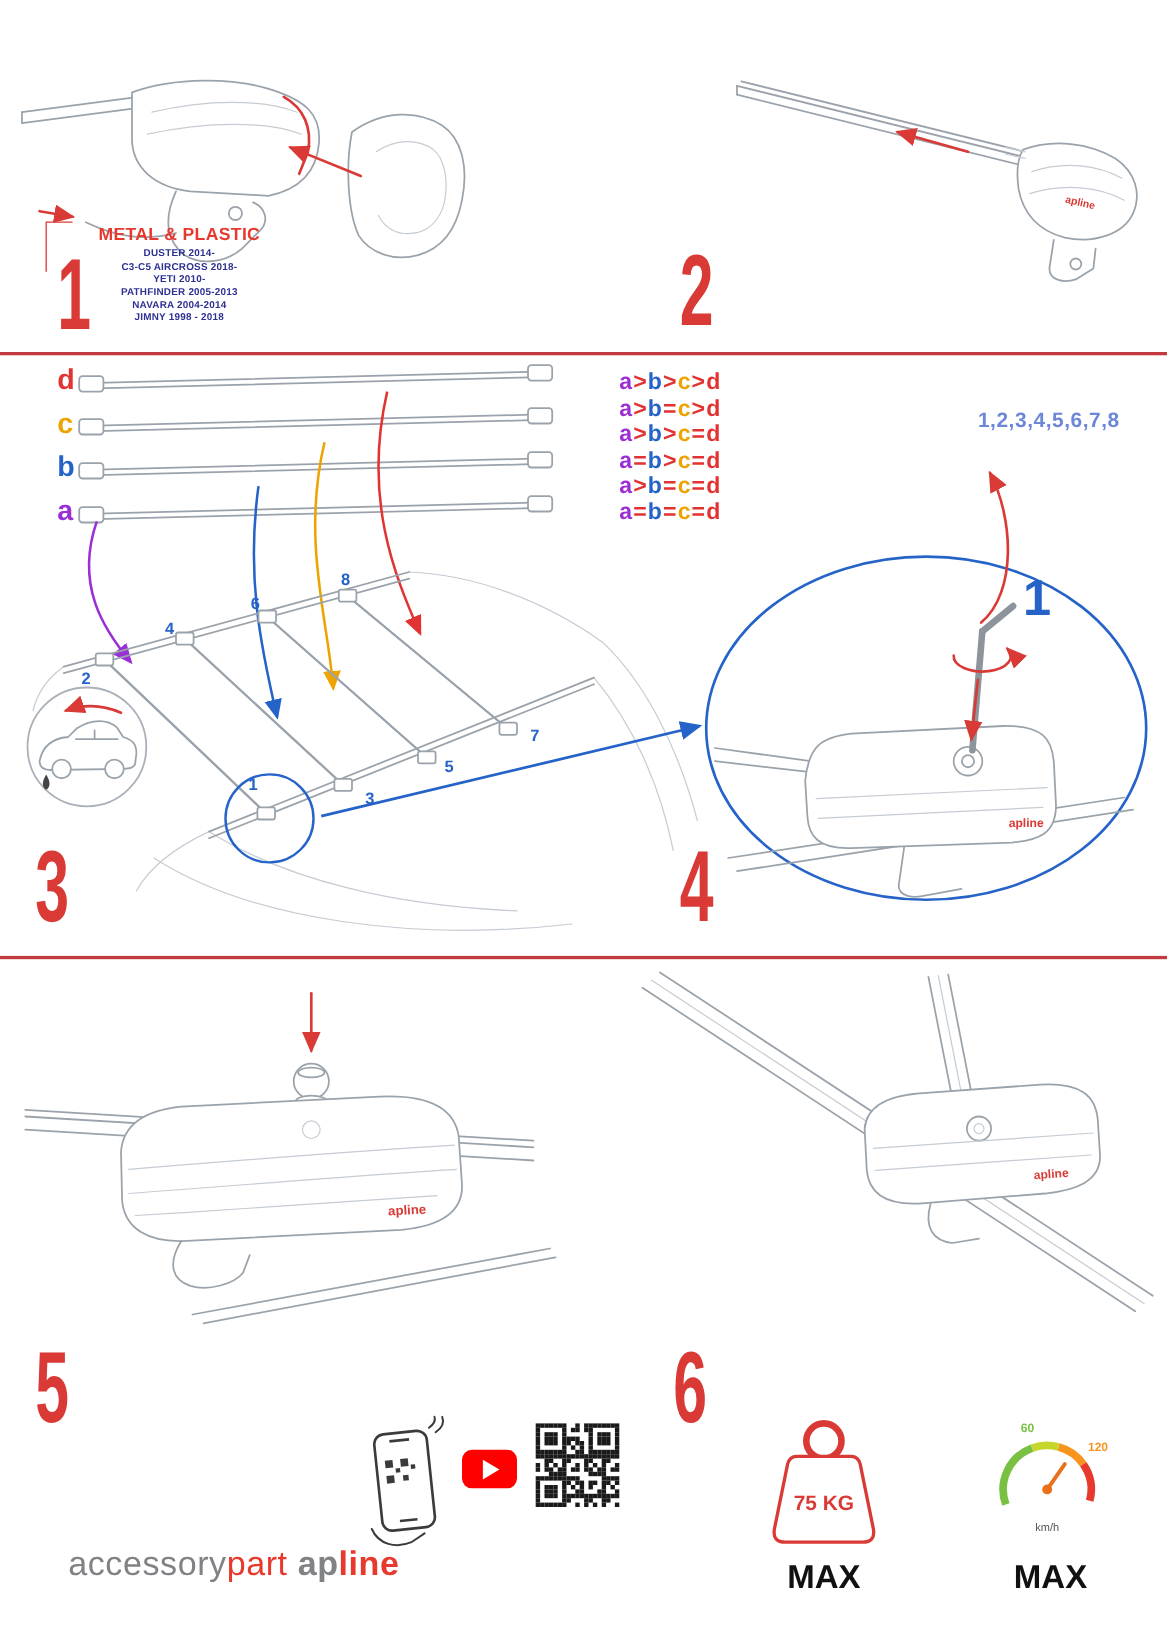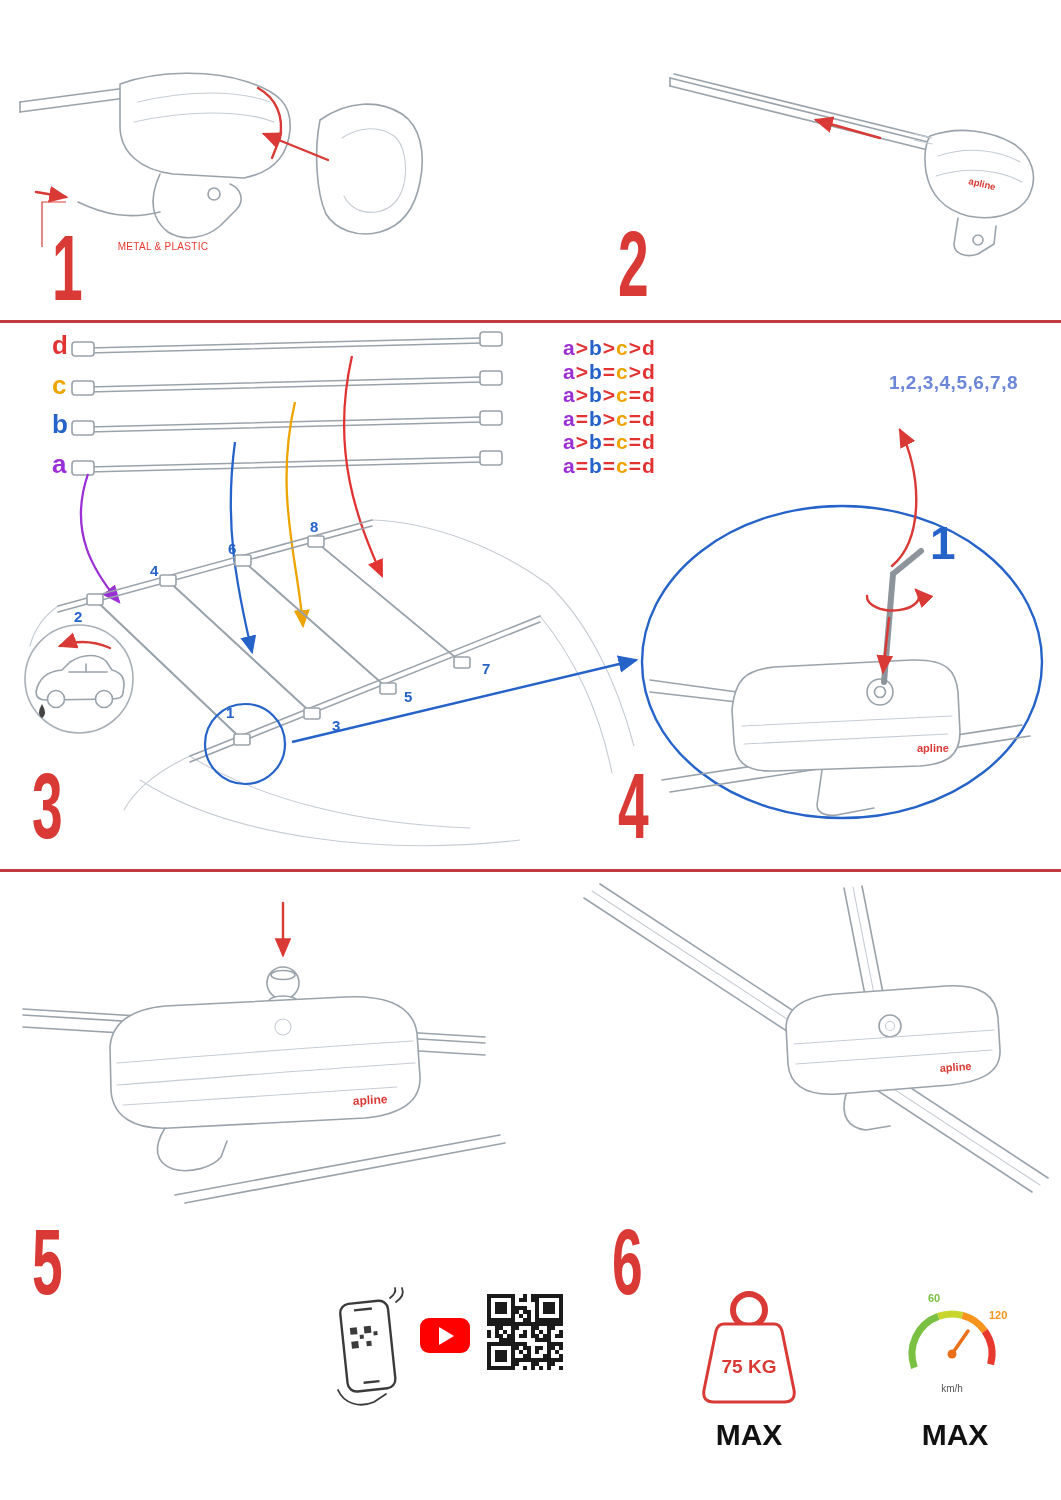--- a/index.html
+++ b/index.html
@@ -3,21 +3,21 @@
 <meta charset="utf-8">
 <style>
   html,body{margin:0;padding:0;background:#e9e9e9;}
   .page{position:relative;width:1061px;height:1500px;background:#ffffff;
         font-family:"Liberation Sans",sans-serif;overflow:hidden;margin:0 auto;}
   .abs{position:absolute;}
   .sep{position:absolute;left:0;width:1061px;height:3px;background:#c23b40;}
   .stepnum{position:absolute;font-size:92px;line-height:1;font-weight:700;color:#d93a36;
            transform:scaleX(0.6);transform-origin:left top;}
   .materials{position:absolute;left:88px;top:205px;width:150px;text-align:center;}
-  .materials .title{color:#e8392f;font-weight:400;font-size:10px;letter-spacing:.3px;margin-bottom:2px;margin-top:36px;}
+  .materials .title{color:#e8392f;font-weight:700;font-size:16px;letter-spacing:.3px;margin-bottom:2px;}
   .vehicle{color:#2e3192;font-weight:700;font-size:9px;line-height:1.3;letter-spacing:.2px;}
   .bar-letter{position:absolute;font-size:26px;font-weight:700;line-height:1;}
   #comparison-list{position:absolute;left:563px;top:336px;}
   .comparison-line{font-weight:700;font-size:21px;line-height:23.5px;letter-spacing:1px;white-space:pre;}
   .sequence{position:absolute;left:874px;top:372px;font-size:19px;font-weight:700;color:#6c86d8;letter-spacing:.5px;margin-left:15px;}
   .callout-1{position:absolute;left:930px;top:520px;font-size:46px;font-weight:700;color:#2563c9;line-height:1;}
   svg{position:absolute;overflow:visible;}
   svg text{font-family:"Liberation Sans",sans-serif;}
   .gray{stroke:#9aa3ab;fill:none;stroke-width:1.6;stroke-linecap:round;stroke-linejoin:round;}
   .grayl{stroke:#c6ccd3;fill:none;stroke-width:1.1;stroke-linecap:round;}
@@ -77,20 +77,28 @@
       <path d="M334,96 C352,84 372,84 386,94 C396,102 400,122 396,142 C392,158 382,168 368,170 C354,172 342,166 336,154"></path>
     </g>
     <path class="redline" d="M250,46 C268,56 276,74 272,96 L264,116"></path>
     <path class="redline" d="M320,118 L256,92" marker-end="url(#arrow-red)"></path>
     <path class="redline" d="M28,150 L58,155" marker-end="url(#arrow-red)"></path>
     <path class="redthin" d="M58,160 L34,160 L34,205"></path>
   </svg>
 
   <div class="materials">
     <div class="title">METAL &amp; PLASTIC</div>
+    <div id="vehicle-list">
+        <div class="vehicle">DUSTER 2014-</div>
+        <div class="vehicle">C3-C5 AIRCROSS 2018-</div>
+        <div class="vehicle">YETI 2010-</div>
+        <div class="vehicle">PATHFINDER 2005-2013</div>
+        <div class="vehicle">NAVARA 2004-2014</div>
+        <div class="vehicle">JIMNY 1998 - 2018</div>
+      </div>
   </div>
   <div class="stepnum" style="left:52px;top:222px">1</div>
 
   <svg class="abs" style="left:628px;top:38px" width="430" height="245">
     <g class="gray">
       <path d="M42,40 L308,106"></path>
         <path d="M42,48 L308,114"></path>
         <path d="M46,36 L312,102"></path>
         <path d="M42,40 L42,48"></path>
       <path d="M302,98 C330,88 362,92 386,106 C404,118 410,138 402,156 C394,174 368,184 340,178 C316,172 302,156 298,134 C296,120 296,108 302,98 Z" fill="#fff"></path>
@@ -302,20 +310,21 @@
     </g>
     <g class="grayl">
       <path d="M246,166 L446,152"></path>
         <path d="M248,186 L444,172"></path>
       <circle cx="342" cy="148" r="4.5"></circle>
     </g>
     <text class="footlogo" x="392" y="194" transform="rotate(-4 392 194)">apline</text>
   </svg>
   <div class="stepnum" style="left:612px;top:1216px">6</div>
 
+  <div id="sub-brand"><span style="color: rgb(128, 130, 133); font-weight: 400;">accessory</span><span style="color: rgb(232, 57, 47); font-weight: 400;">part</span><span style="color: rgb(128, 130, 133); font-weight: 400;"> </span><span style="color: rgb(128, 130, 133); font-weight: 700;">ap</span><span style="color: rgb(232, 57, 47); font-weight: 700;">line</span></div>
 
   <svg class="abs" style="left:314px;top:1286px" width="100" height="125">
     <g transform="rotate(-6 55 62)" stroke="#3b3b3b" stroke-width="2.4" fill="#fff" stroke-linejoin="round">
       <rect x="30" y="16" width="48" height="88" rx="9"></rect>
       <path d="M44,23 L62,23"></path>
         <path d="M46,96 L62,96"></path>
     </g>
     <g fill="#3b3b3b" transform="rotate(-6 55 62)">
       <rect x="38" y="40" width="7" height="7"></rect>
         <rect x="52" y="40" width="7" height="7"></rect>

